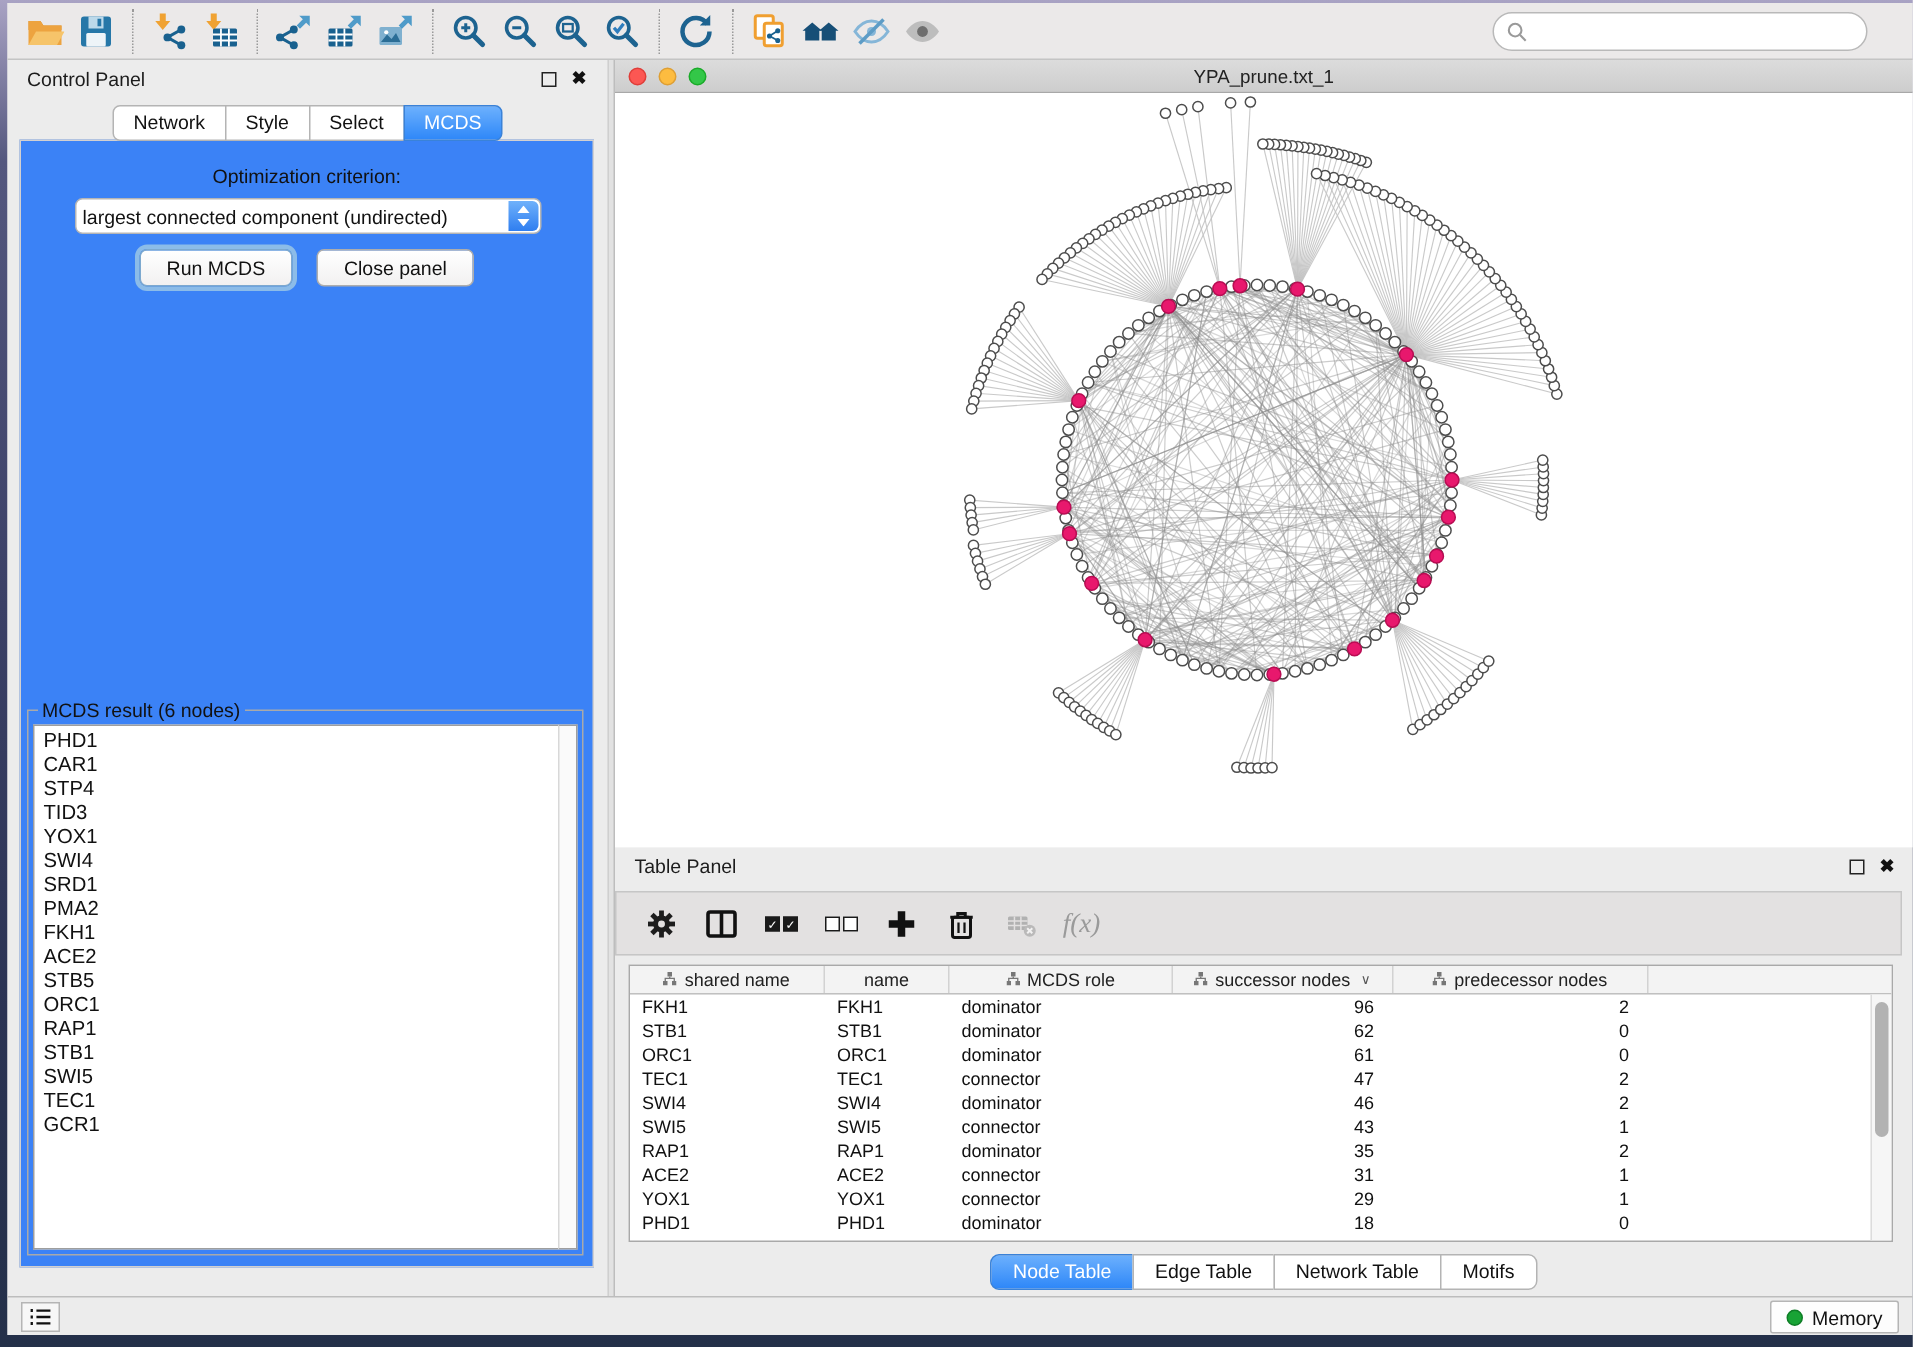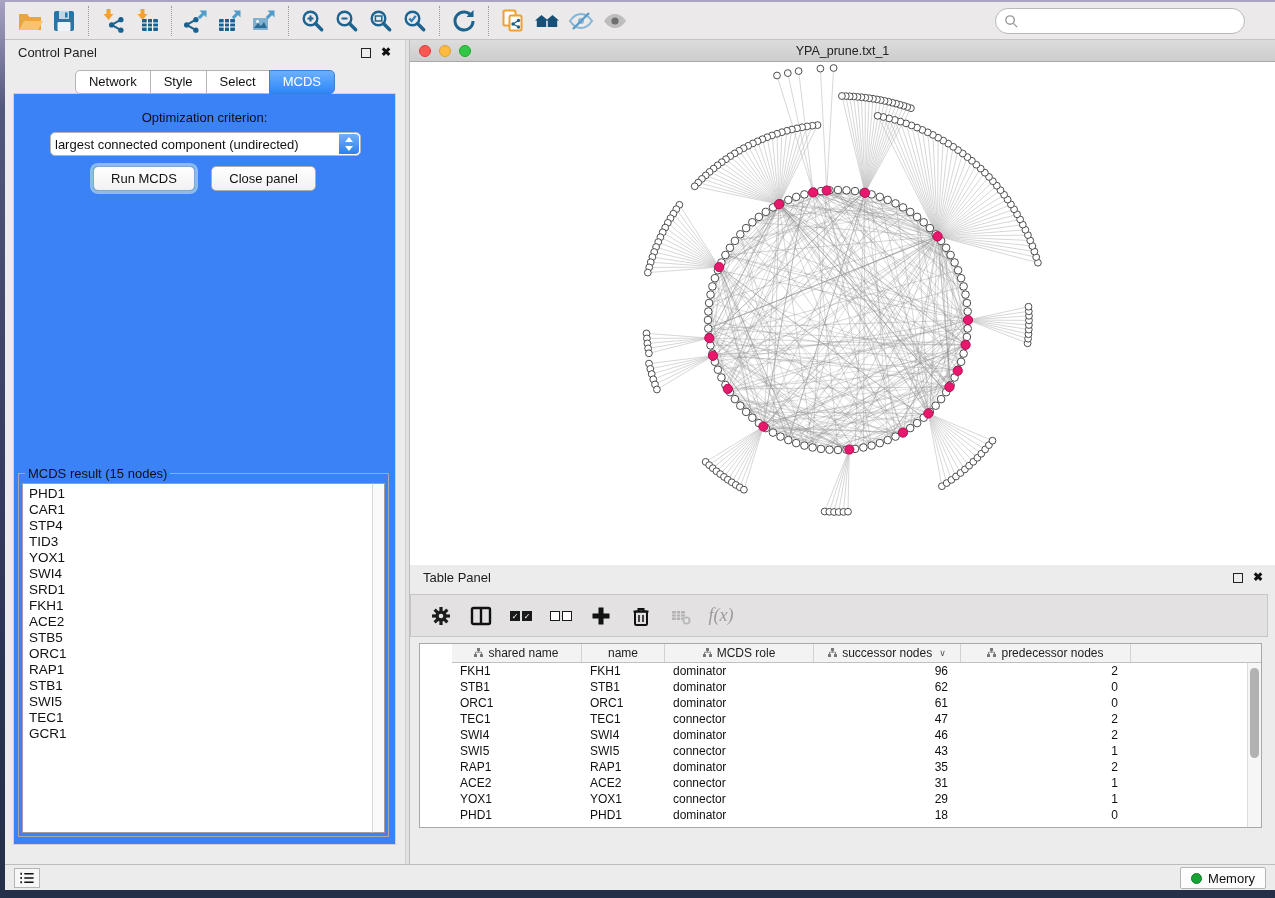--- a/index.html
+++ b/index.html
@@ -78,21 +78,21 @@
   .tp-toolbar { position:absolute; left:0; right:7px; top:29px; height:43px; background:#e3e1e1;
     border:1px solid #c6c6c6; display:flex; align-items:center; padding-left:12px; }
   .tpi { width:36px; height:34px; border:none; background:transparent; display:flex; align-items:center;
     justify-content:center; cursor:pointer; margin-right:4px; }
   .tpi svg { width:22px; height:22px; }
   .cbx { display:inline-block; width:10px; height:10px; border:1.6px solid #1a1a1a; margin:0 1px;
     font-size:8px; line-height:9px; text-align:center; background:#fff; color:#fff; }
   .cbx.checked { background:#1a1a1a; }
   .fx-label { font-family:"Liberation Serif",serif; font-style:italic; font-size:18px; color:#9a9a9a; }
   .node-table { position:absolute; left:9px; top:78px; width:843px; height:185px; background:#fff;
-    border:1px solid #a9a9a9; overflow:hidden;padding-left:32px; }
+    border:1px solid #a9a9a9; overflow:hidden; }
   .t-header { display:flex; height:19px; background:#f3f3f3; border-bottom:1px solid #c0c0c0; }
   .th { display:flex; align-items:center; justify-content:center; gap:5px; font-size:12px; color:#222;
     border-right:1px solid #d2d2d2; height:100%; cursor:pointer; }
   .th.fill { flex:1; border-right:none; }
   .th .sort { font-size:9px; color:#555; margin-left:2px; }
   .tr { display:flex; height:16px; align-items:center; }
   .td { font-size:12px; color:#111; padding-left:8px; white-space:nowrap; overflow:hidden; }
   .td.num { text-align:right; padding-right:13px; padding-left:0; }
   .t-scroll { position:absolute; right:0; top:19px; bottom:0; width:14px; background:#f6f6f6;
     border-left:1px solid #dcdcdc; }
@@ -279,29 +279,30 @@
               <path d="M5 0l4 5H1z" fill="#fff"></path>
               <path d="M5 14L1 9h8z" fill="#fff"></path>
             </svg>
           </span>
       </div>
       <div class="btn-row">
         <button class="cbtn focused">Run MCDS</button>
         <button class="cbtn">Close panel</button>
       </div>
       <fieldset class="result-box">
-        <legend>MCDS result (15 nodes)</legend>
+        <legend>MCDS result (6 nodes)</legend>
         <div class="result-list" id="mcds-list">
             <div class="mcds-item">PHD1</div>
             <div class="mcds-item">CAR1</div>
             <div class="mcds-item">STP4</div>
             <div class="mcds-item">TID3</div>
             <div class="mcds-item">YOX1</div>
             <div class="mcds-item">SWI4</div>
             <div class="mcds-item">SRD1</div>
+            <div class="mcds-item">PMA2</div>
             <div class="mcds-item">FKH1</div>
             <div class="mcds-item">ACE2</div>
             <div class="mcds-item">STB5</div>
             <div class="mcds-item">ORC1</div>
             <div class="mcds-item">RAP1</div>
             <div class="mcds-item">STB1</div>
             <div class="mcds-item">SWI5</div>
             <div class="mcds-item">TEC1</div>
             <div class="mcds-item">GCR1</div>
           </div>
@@ -1276,20 +1277,23 @@
             <div class="td" style="width: 83px;">PHD1</div>
             <div class="td" style="width: 149px;">dominator</div>
             <div class="td num" style="width: 147px;">18</div>
             <div class="td num" style="width: 170px;">0</div>
           </div>
         </div>
       <div class="t-scroll">
           <div class="t-thumb"></div>
         </div>
     </div>
+    <div class="tp-tabs">
+      <div class="ttab selected">Node Table</div><div class="ttab">Edge Table</div><div class="ttab">Network Table</div><div class="ttab">Motifs</div>
+    </div>
   </div>
 
   <div class="status-bar">
     <button class="status-left-btn">
         <svg viewBox="0 0 22 18">
           <path d="M7.5 3.5h12M7.5 9h12M7.5 14.5h12" stroke="#111" stroke-width="2"></path>
           <path d="M2.5 3.5h2M2.5 9h2M2.5 14.5h2" stroke="#111" stroke-width="2.6"></path>
         </svg>
       </button>
     <button class="memory-btn">

